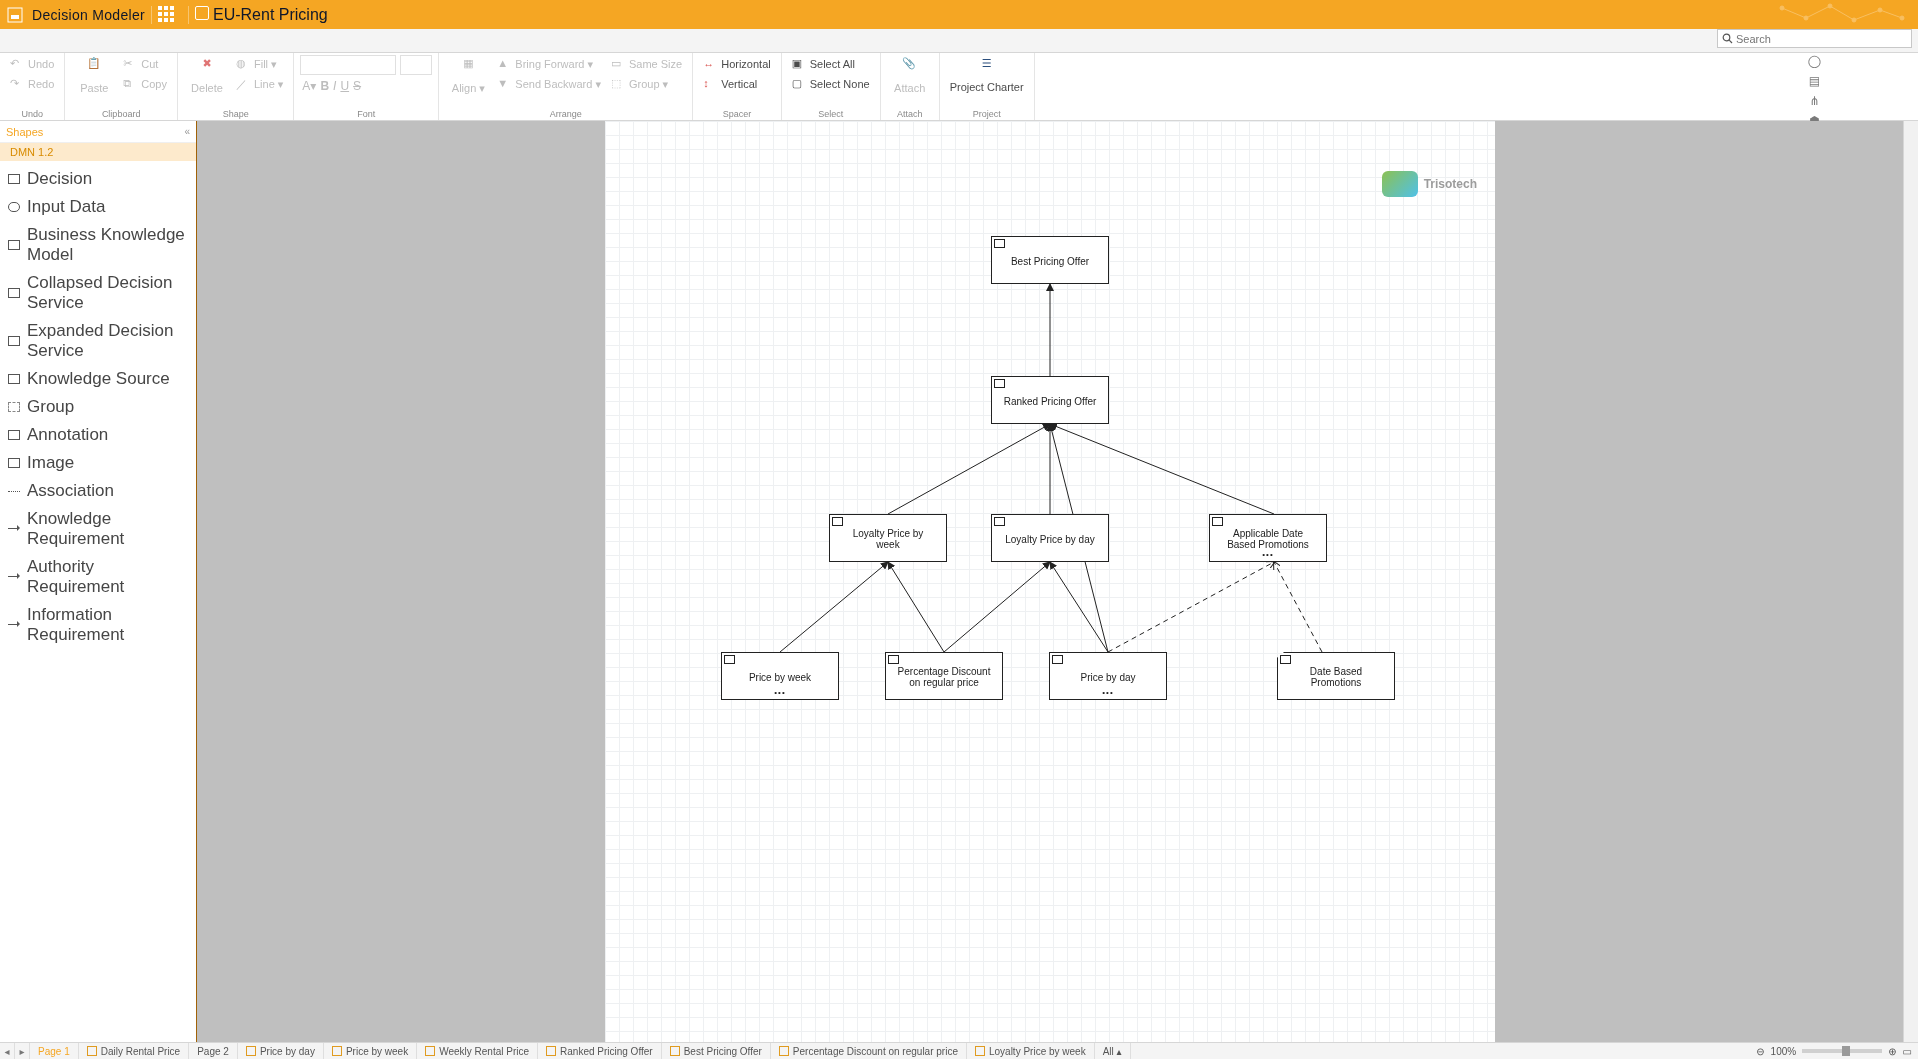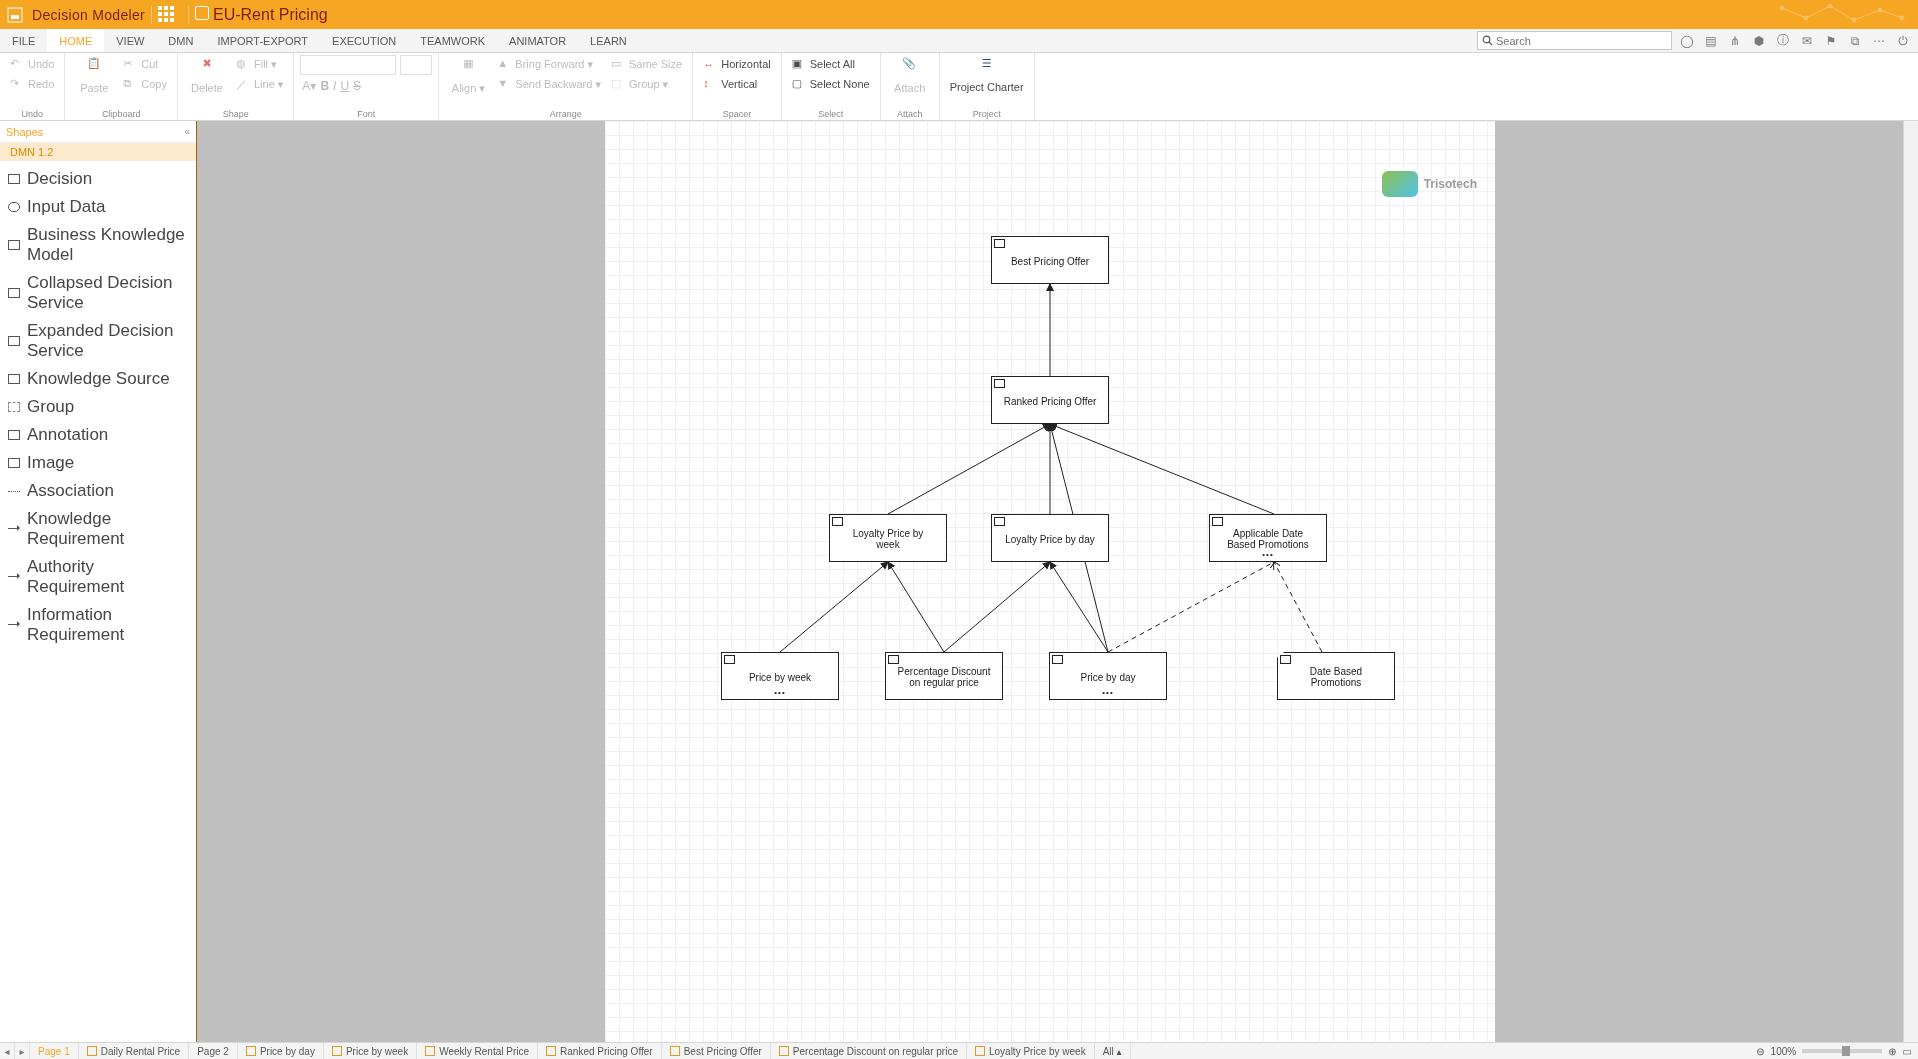--- a/index.html
+++ b/index.html
@@ -1,33 +1,33 @@
 <!DOCTYPE html>
 <html><head>
 <meta charset="utf-8">
 <style>
 *{margin:0;padding:0;box-sizing:border-box;font-family:"Segoe UI",Arial,sans-serif;}
 html,body{width:100%;height:100%;overflow:hidden;background:#fff;}
 
 
-.titlebar{height:29px;background:#f5a623;display:flex;align-items:center;color:#7f1d1d;}
+.titlebar{height:29px;background:#f5a623;display:flex;align-items:center;color:#0f172a;}
 .titlebar .logo-box{width:24px;height:24px;margin:0 5px 0 3px;background:#f5a623;display:flex;align-items:center;justify-content:center;border-radius:2px;}
 .titlebar .app-name{font-size:14px;font-weight:400;letter-spacing:.3px;}
 .titlebar .sep{width:1px;height:18px;background:rgba(255,255,255,.35);margin:0 6px;}
 .titlebar .grid-icon{width:18px;height:18px;display:grid;grid-template-columns:repeat(3,4px);grid-auto-rows:4px;gap:2px;margin-right:6px;}
 .titlebar .grid-icon span{background:#fff;}
 .titlebar .doc-label{display:flex;align-items:flex-start;gap:4px;font-size:16px;}
 .titlebar .doc-icon{width:14px;height:14px;border:1px solid #fff;border-radius:2px;}
 .titlebar .art{margin-left:auto;opacity:.4;padding-right:6px;font-size:12px;}
 
 
 .menubar{height:24px;background:#f4f4f4;border-bottom:1px solid #d6d6d6;display:flex;align-items:stretch;}
 .menubar .tab{padding:0 12px;font-size:11px;display:flex;align-items:center;color:#585858;cursor:pointer;}
 .menubar .tab.active{color:#f5a623;background:#fff;}
-.menubar .search-wrap{margin-left:auto;display:flex;align-items:center;gap:6px;padding-right:6px;}
+.menubar .search-wrap{margin-left:auto;display:flex;align-items:center;gap:6px;padding-right:6px;flex-direction:column;}
 .menubar .search{height:19px;width:195px;border:1px solid #c8c8c8;background:#fff;display:flex;align-items:center;padding:0 4px;}
 .menubar .search input{border:none;outline:none;font-size:11px;width:100%;}
 .menubar .iconbtn{width:18px;height:18px;display:flex;align-items:center;justify-content:center;color:#7a7a7a;font-size:12px;}
 
 
 .ribbon{height:68px;background:#fff;border-bottom:1px solid #d6d6d6;display:flex;}
 .ribbon .group{border-right:1px solid #e5e5e5;padding:2px 6px 0;display:flex;flex-direction:column;justify-content:space-between;}
 .ribbon .group .body{flex:1;display:flex;gap:2px;align-items:flex-start;}
 .ribbon .group .label{font-size:9px;color:#8a8a8a;text-align:center;padding:1px 0;}
 .ribbon .btn{display:flex;align-items:center;gap:4px;font-size:11px;color:#bdbdbd;padding:2px 4px;white-space:nowrap;}
@@ -126,31 +126,20 @@
           <line x1="34" y1="18" x2="58" y2="6"></line>
           <line x1="58" y1="6" x2="82" y2="20"></line>
           <line x1="82" y1="20" x2="108" y2="10"></line>
           <line x1="108" y1="10" x2="130" y2="18"></line>
     </g>
       </svg>
   </span>
 </div>
 
 <div class="menubar">
-  <div id="menutabs" style="display: flex;">
-      <div class="tab">FILE</div>
-      <div class="tab active">HOME</div>
-      <div class="tab">VIEW</div>
-      <div class="tab">DMN</div>
-      <div class="tab">IMPORT-EXPORT</div>
-      <div class="tab">EXECUTION</div>
-      <div class="tab">TEAMWORK</div>
-      <div class="tab">ANIMATOR</div>
-      <div class="tab">LEARN</div>
-    </div>
   <div class="search-wrap">
     <div class="search">
       <span style="margin-right:3px;">
         <svg width="11" height="11" viewBox="0 0 11 11">
             <circle cx="4.5" cy="4.5" r="3.3" fill="none" stroke="#555" stroke-width="1.2"></circle>
             <line x1="7.2" y1="7.2" x2="10" y2="10" stroke="#555" stroke-width="1.2"></line>
           </svg>
       </span>
       <input placeholder="Search" style="">
     </div>

